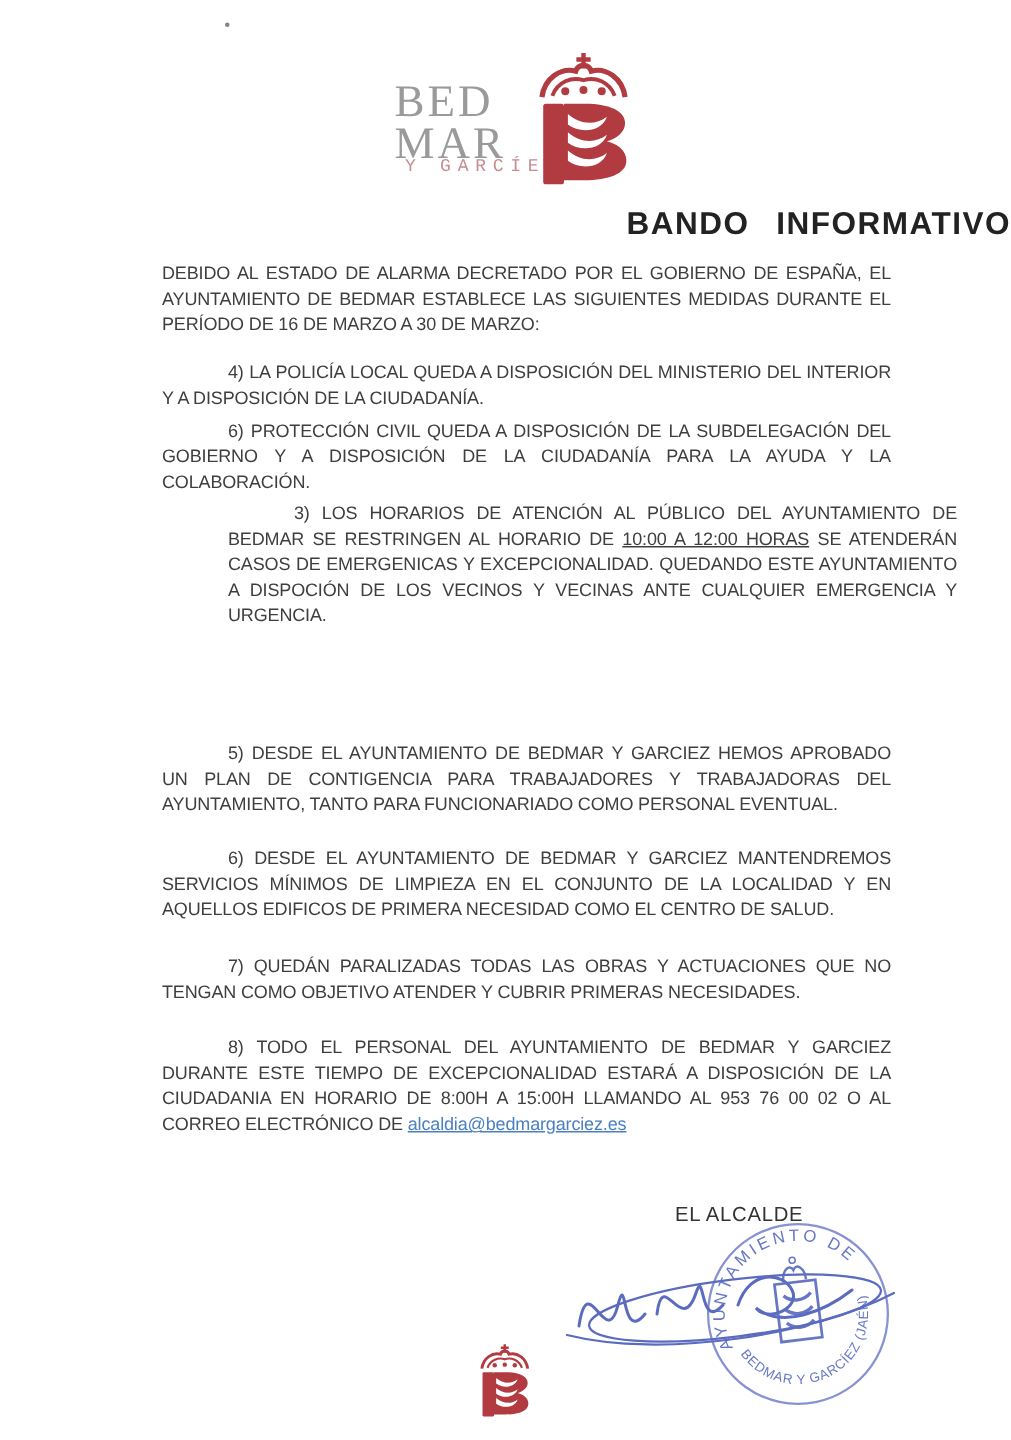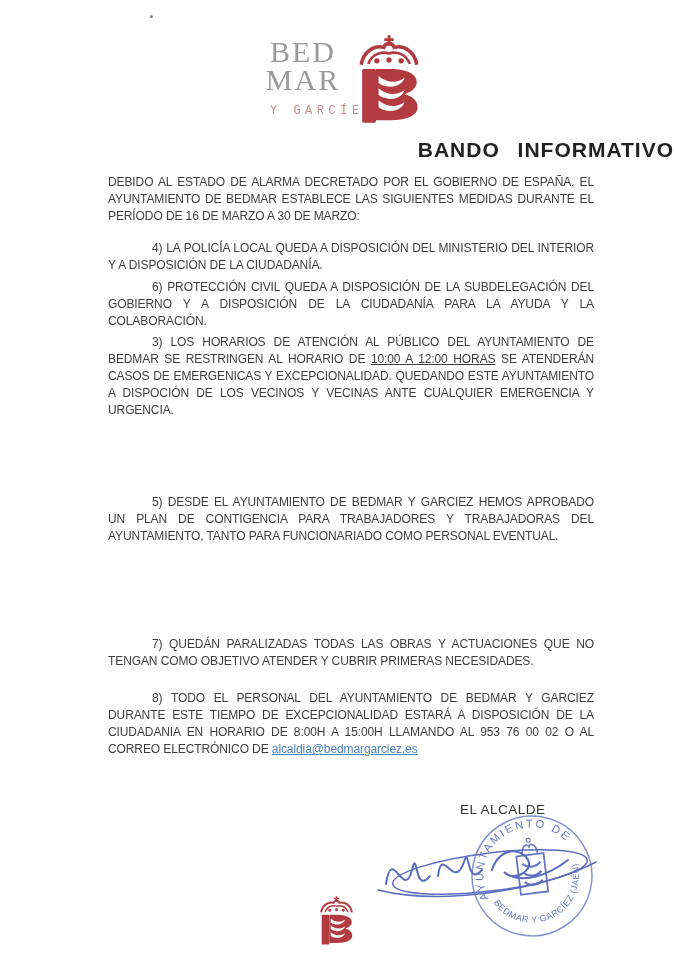--- a/index.html
+++ b/index.html
@@ -7,24 +7,24 @@
     position:relative;
     width:674px;height:960px;
     margin:0 auto;
     background:#ffffff;
     overflow:hidden;
     font-family:"Liberation Sans", sans-serif;
     color:#3e3e3e;
   }
   
   .logo-wordmark{
-    position:absolute;left:263px;top:38px;width:80px;
+    position:absolute;left:263px;top:54px;width:80px;
     font-family:"Liberation Serif", serif;
     font-size:30px;line-height:28px;letter-spacing:2px;
-    color:#9a9a9a;text-align:center;
+    color:#9a9a9a;
   }
   .logo-subtitle{
     position:absolute;left:270px;top:104px;width:110px;
     font-family:Liberation Mono, monospace;
     font-size:12px;letter-spacing:4.5px;
     color:#c58d90;
   }
   .emblem-top{position:absolute;left:350px;top:33px;width:78px;height:93px;}
   .emblem-bottom{position:absolute;left:315px;top:889px;width:43px;height:63px;}
   .scan-dot{position:absolute;left:150px;top:15px;width:3px;height:3px;border-radius:50%;background:#5a5a5a;opacity:.75;}
@@ -38,31 +38,31 @@
   .para{
     position:absolute;left:108px;width:486px;
     font-size:12px;line-height:17px;letter-spacing:-0.1px;
     text-align:justify;text-align-last:left;
     color:#3e3e3e;
   }
   .para.indent{text-indent:44px;}
   .p-intro{top:174px;}
   .p-1{top:240px;}
   .p-2{top:279px;}
-  .p-3{top:334px;}
+  .p-3{top:334px;margin-left:44px;}
   .p-4{top:438px;}
   .p-5{top:494px;}
   .p-6{top:564px;}
   .p-7{top:636px;}
   .p-8{top:690px;}
   .u-seg{text-decoration:underline;}
   .email-link{color:#4a7fc0;text-decoration:underline;cursor:pointer;}
   
   .alcalde-label{
-    position:absolute;left:460px;top:802px;
+    position:absolute;left:450px;top:802px;
     font-size:13.5px;letter-spacing:.5px;color:#333;
   }
   .stamp{position:absolute;left:466px;top:810px;width:132px;height:132px;opacity:.92;}
   .signature{position:absolute;left:372px;top:826px;width:230px;height:84px;}
 </style>
 </head>
 <body>
 
 <div class="page">
 
@@ -93,20 +93,21 @@
   <div class="doc-title">BANDO INFORMATIVO</div>
 
   <div class="para p-intro">DEBIDO AL ESTADO DE ALARMA DECRETADO POR EL GOBIERNO DE ESPAÑA, EL AYUNTAMIENTO DE BEDMAR ESTABLECE LAS SIGUIENTES MEDIDAS DURANTE EL PERÍODO DE 16 DE MARZO A 30 DE MARZO:</div>
 
   <div class="para indent p-1">4) LA POLICÍA LOCAL QUEDA A DISPOSICIÓN DEL MINISTERIO DEL INTERIOR Y A DISPOSICIÓN DE LA CIUDADANÍA.</div>
   <div class="para indent p-2">6) PROTECCIÓN CIVIL QUEDA A DISPOSICIÓN DE LA SUBDELEGACIÓN DEL GOBIERNO Y A DISPOSICIÓN DE LA CIUDADANÍA PARA LA AYUDA Y LA COLABORACIÓN.</div>
 
   <div class="para indent p-3"><span>3) LOS HORARIOS DE ATENCIÓN AL PÚBLICO DEL AYUNTAMIENTO DE BEDMAR SE RESTRINGEN AL HORARIO DE </span><span class="u-seg">10:00 A 12:00 HORAS</span><span> SE ATENDERÁN CASOS DE EMERGENICAS Y EXCEPCIONALIDAD. QUEDANDO ESTE AYUNTAMIENTO A DISPOCIÓN DE LOS VECINOS Y VECINAS ANTE CUALQUIER EMERGENCIA Y URGENCIA.</span></div>
 
   <div class="para indent p-5">5) DESDE EL AYUNTAMIENTO DE BEDMAR Y GARCIEZ HEMOS APROBADO UN PLAN DE CONTIGENCIA PARA TRABAJADORES Y TRABAJADORAS DEL AYUNTAMIENTO, TANTO PARA FUNCIONARIADO COMO PERSONAL EVENTUAL.</div>
+  <div class="para indent p-6">6) DESDE EL AYUNTAMIENTO DE BEDMAR Y GARCIEZ MANTENDREMOS SERVICIOS MÍNIMOS DE LIMPIEZA EN EL CONJUNTO DE LA LOCALIDAD Y EN AQUELLOS EDIFICOS DE PRIMERA NECESIDAD COMO EL CENTRO DE SALUD.</div>
   <div class="para indent p-7">7) QUEDÁN PARALIZADAS TODAS LAS OBRAS Y ACTUACIONES QUE NO TENGAN COMO OBJETIVO ATENDER Y CUBRIR PRIMERAS NECESIDADES.</div>
 
   <div class="para indent p-8"><span>8) TODO EL PERSONAL DEL AYUNTAMIENTO DE BEDMAR Y GARCIEZ DURANTE ESTE TIEMPO DE EXCEPCIONALIDAD ESTARÁ A DISPOSICIÓN DE LA CIUDADANIA EN HORARIO DE 8:00H A 15:00H LLAMANDO AL 953 76 00 02 O AL CORREO ELECTRÓNICO DE </span><a class="email-link">alcaldia@bedmargarciez.es</a></div>
 
   <div class="alcalde-label">EL ALCALDE</div>
 
   <svg class="stamp" viewBox="0 0 130 130">
     <g transform="rotate(-33 65 65)">
       <circle cx="65" cy="65" r="59" fill="none" stroke="#5b6cc0" stroke-width="1.5" opacity="0.8"></circle>
       <path id="arcTop" d="M17 65 A48 48 0 0 1 113 65" fill="none" stroke="none"></path>

